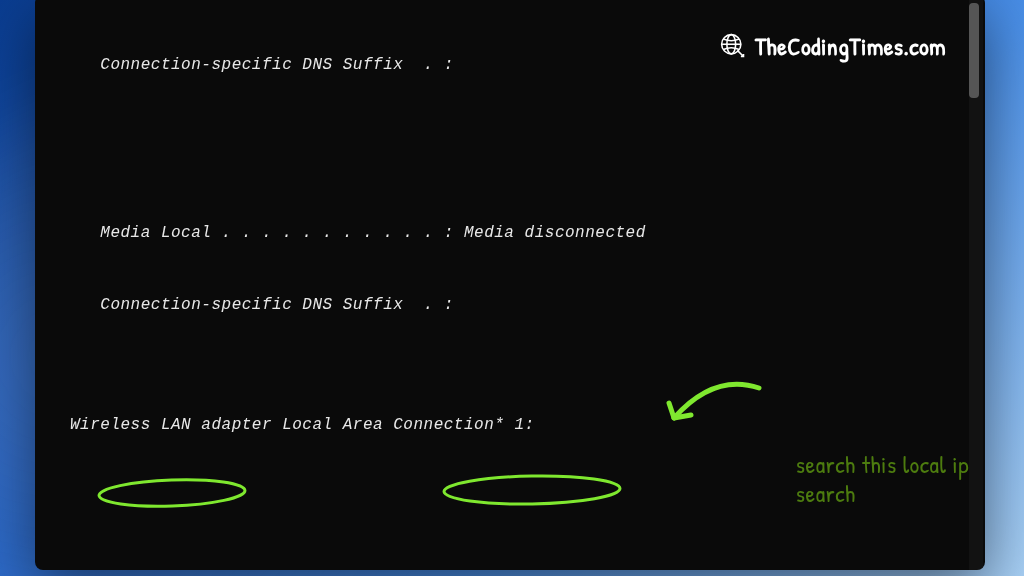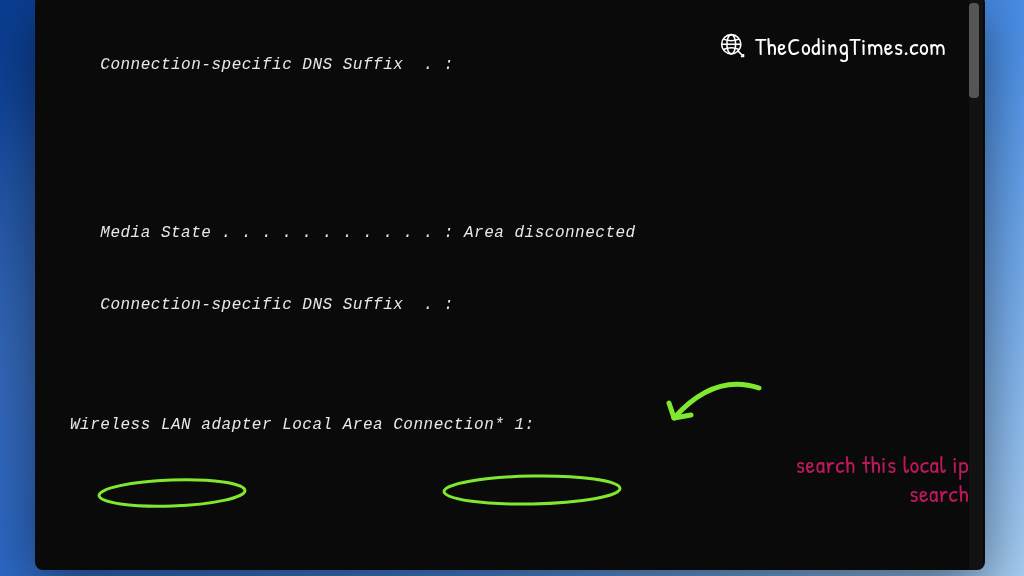--- a/index.html
+++ b/index.html
@@ -59,39 +59,39 @@
       height: 100%;
       background: rgba(40,40,40,0.3);
     }
     .watermark {
       position: absolute;
       top: 30px;
       right: 78px;
       color: #fff;
       font-family: 'Comic Sans MS', 'Patrick Hand', cursive;
       font-size: 24px;
-      font-weight: 400;
+      font-weight: 700;
       display: flex;
       align-items: center;
       gap: 8px;
       letter-spacing: 0.5px;
     }
     .globe-icon {
       width: 28px;
       height: 28px;
       display: inline-block;
     }
     .annotation {
       position: absolute;
       bottom: 68px;
       right: 55px;
-      color: #be185d;
+      color: #4d7c0f;
       font-family: 'Comic Sans MS', 'Patrick Hand', cursive;
       font-size: 24px;
-      text-align: right;
+      text-align: left;
       line-height: 1.2;
       letter-spacing: 0.5px;
     }
     .arrow-annotation {
       position: absolute;
       bottom: 138px;
       right: 255px;
       width: 110px;
       height: 60px;
     }
@@ -116,21 +116,21 @@
 <div class="bloom-shape"></div>
 
 <div class="terminal-window">
   <div class="scrollbar-track">
     <div class="scrollbar"></div>
   </div>
   <div class="terminal-content">
     <span class="terminal-line">   Connection-specific DNS Suffix  . :</span>
     <span class="terminal-line"></span>
     <span class="terminal-line"></span>
-    <span class="terminal-line">   Media State . . . . . . . . . . . : Area disconnected</span>
+    <span class="terminal-line">   Media Local . . . . . . . . . . . : Media disconnected</span>
     <span class="terminal-line">   Connection-specific DNS Suffix  . :</span>
     <span class="terminal-line"></span>
     <span class="terminal-line">Wireless LAN adapter Local Area Connection* 1:</span>
     <span class="terminal-line"></span>
     
     
     <span class="terminal-line"></span>
     
     <span class="terminal-line"></span>
     

